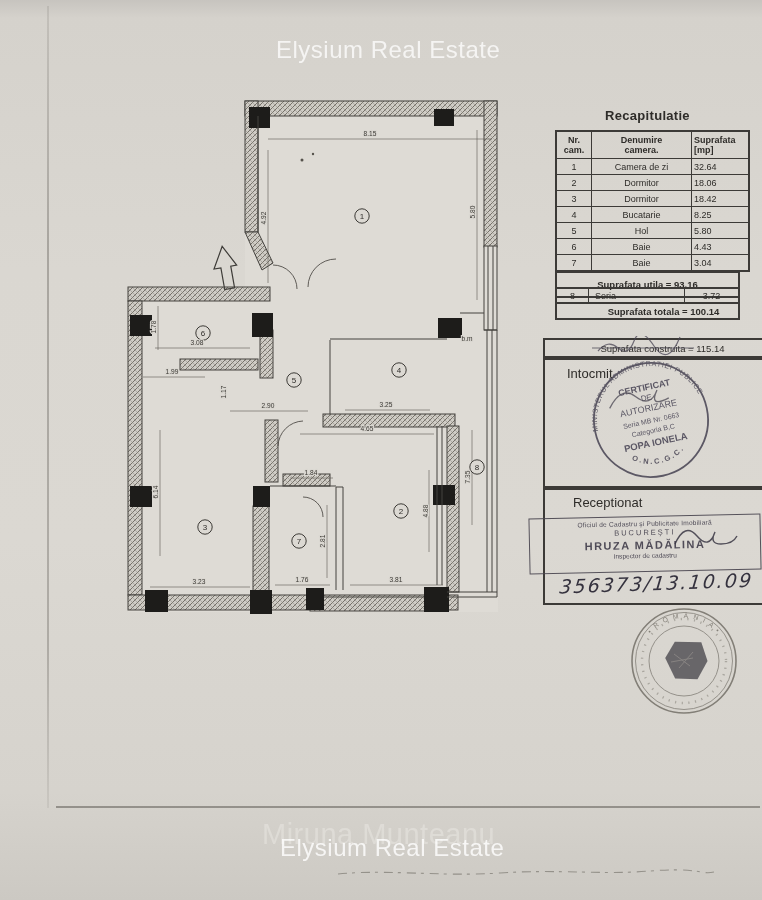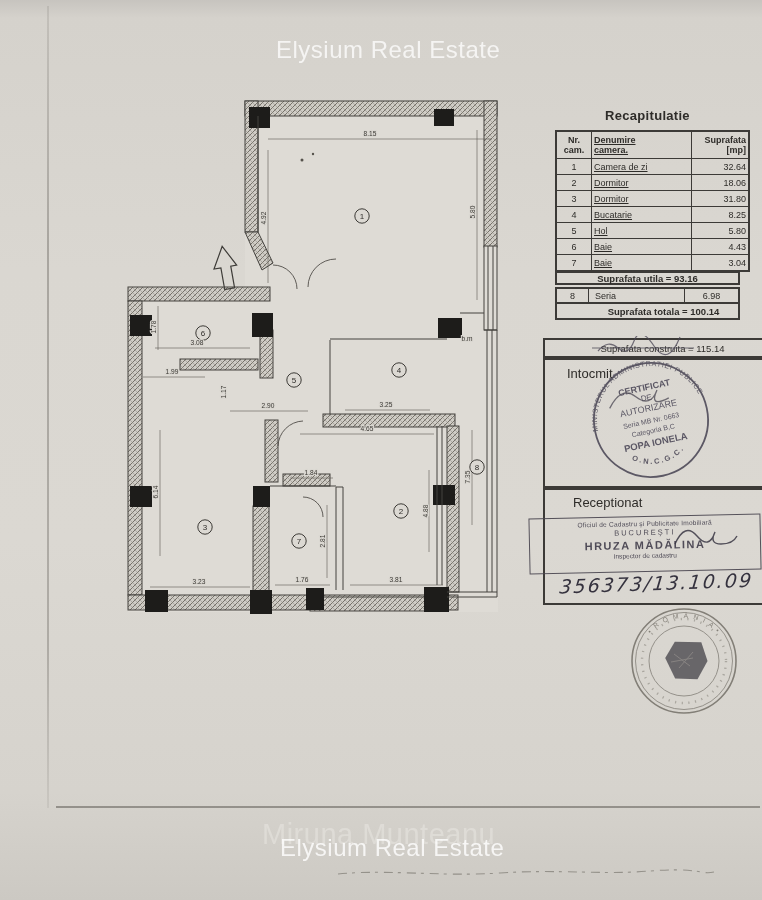--- a/index.html
+++ b/index.html
@@ -31,22 +31,22 @@
   .dim-t{font:6.6px "Liberation Sans",sans-serif;fill:#3a3833;text-anchor:middle;paint-order:stroke;stroke:#dad7d1;stroke-width:2.2px;}
   .foot{fill:#dedbd5;}
   
   .panel{left:545px;top:105px;width:217px;height:500px;color:#2e2c29;}
   .tbl-title{left:10px;top:3px;width:185px;text-align:center;font-size:13px;font-weight:bold;letter-spacing:.3px;}
   table.recap{position:absolute;left:10px;top:25px;width:185px;border-collapse:collapse;table-layout:fixed;}
   table.recap th,table.recap td{border:1px solid #3c3a37;font-size:9px;padding:0 2px;height:15px;color:#2e2c29;margin-top:8px;}
   table.recap{border:2px solid #3c3a37;}
   table.recap th{font-weight:bold;white-space:pre-line;line-height:1.15;height:26px;}
   td.c0,th.c0{width:30px;text-align:center;}
-  td.c1,th.c1{width:95px;text-align:left;padding-left:6px;text-decoration:underline;}
-  td.c2,th.c2{width:52px;text-align:right;}
+  td.c1,th.c1{width:95px;text-align:center;padding-left:6px;}
+  td.c2,th.c2{width:52px;text-align:left;}
   .sumrow{left:10px;width:185px;border:2px solid #3c3a37;background:transparent;
     font-size:9.5px;font-weight:bold;text-align:center;box-sizing:border-box;
     display:flex;align-items:center;justify-content:center;}
   .balcrow{left:10px;top:182px;width:185px;height:17px;border:2px solid #3c3a37;box-sizing:border-box;display:flex;font-size:9px;}
   .balcrow>div{display:flex;align-items:center;box-sizing:border-box;}
   .b0{width:32px;justify-content:center;border-right:1px solid #3c3a37;}
   .b1{width:96px;padding-left:6px;border-right:1px solid #3c3a37;}
   .b2{width:53px;justify-content:center;}
   .bigbox{left:-2px;width:239px;border:2px solid #3c3a37;box-sizing:border-box;}
   .boxlabel{font-size:13px;color:#2e2c29;}
@@ -184,21 +184,21 @@
           <td class="c2">32.64</td>
         </tr>
         <tr>
           <td class="c0">2</td>
           <td class="c1">Dormitor</td>
           <td class="c2">18.06</td>
         </tr>
         <tr>
           <td class="c0">3</td>
           <td class="c1">Dormitor</td>
-          <td class="c2">31.80</td>
+          <td class="c2">18.42</td>
         </tr>
         <tr>
           <td class="c0">4</td>
           <td class="c1">Bucatarie</td>
           <td class="c2">8.25</td>
         </tr>
         <tr>
           <td class="c0">5</td>
           <td class="c1">Hol</td>
           <td class="c2">5.80</td>
@@ -208,25 +208,25 @@
           <td class="c1">Baie</td>
           <td class="c2">4.43</td>
         </tr>
         <tr>
           <td class="c0">7</td>
           <td class="c1">Baie</td>
           <td class="c2">3.04</td>
         </tr>
       </tbody>
   </table>
-  <div class="abs sumrow" style="top:166px;height:14px;">Suprafata utila = 93.16</div>
+  <div class="abs sumrow" style="top:166px;height:27px;">Suprafata utila = 93.16</div>
   <div class="abs balcrow">
     <div class="b0">8</div>
     <div class="b1">Seria</div>
-    <div class="b2">6.98</div>
+    <div class="b2">3.72</div>
   </div>
   <div class="abs sumrow" style="top:197px;height:18px;padding-left:32px;">Suprafata totala = 100.14</div>
   <div class="abs sumrow bigbox" style="top:233px;height:20px;font-weight:normal;font-size:9.5px;">Suprafata construita = 115.14</div>
   <svg class="abs" style="left:45px;top:231px;width:110px;height:24px;">
     <path d="M8 15 q10 -12 20 -3 t16 -7 t20 5 t26 -9 M2 12 H104" fill="none" stroke="#4a4654" stroke-width="1.2" opacity=".75"></path>
   </svg>
 
   <div class="abs bigbox" style="top:253px;height:130px;">
     <div class="abs boxlabel" style="left:22px;top:6px;">Intocmit</div>
     <svg class="abs" style="left:36px;top:-10px;width:140px;height:140px;">

